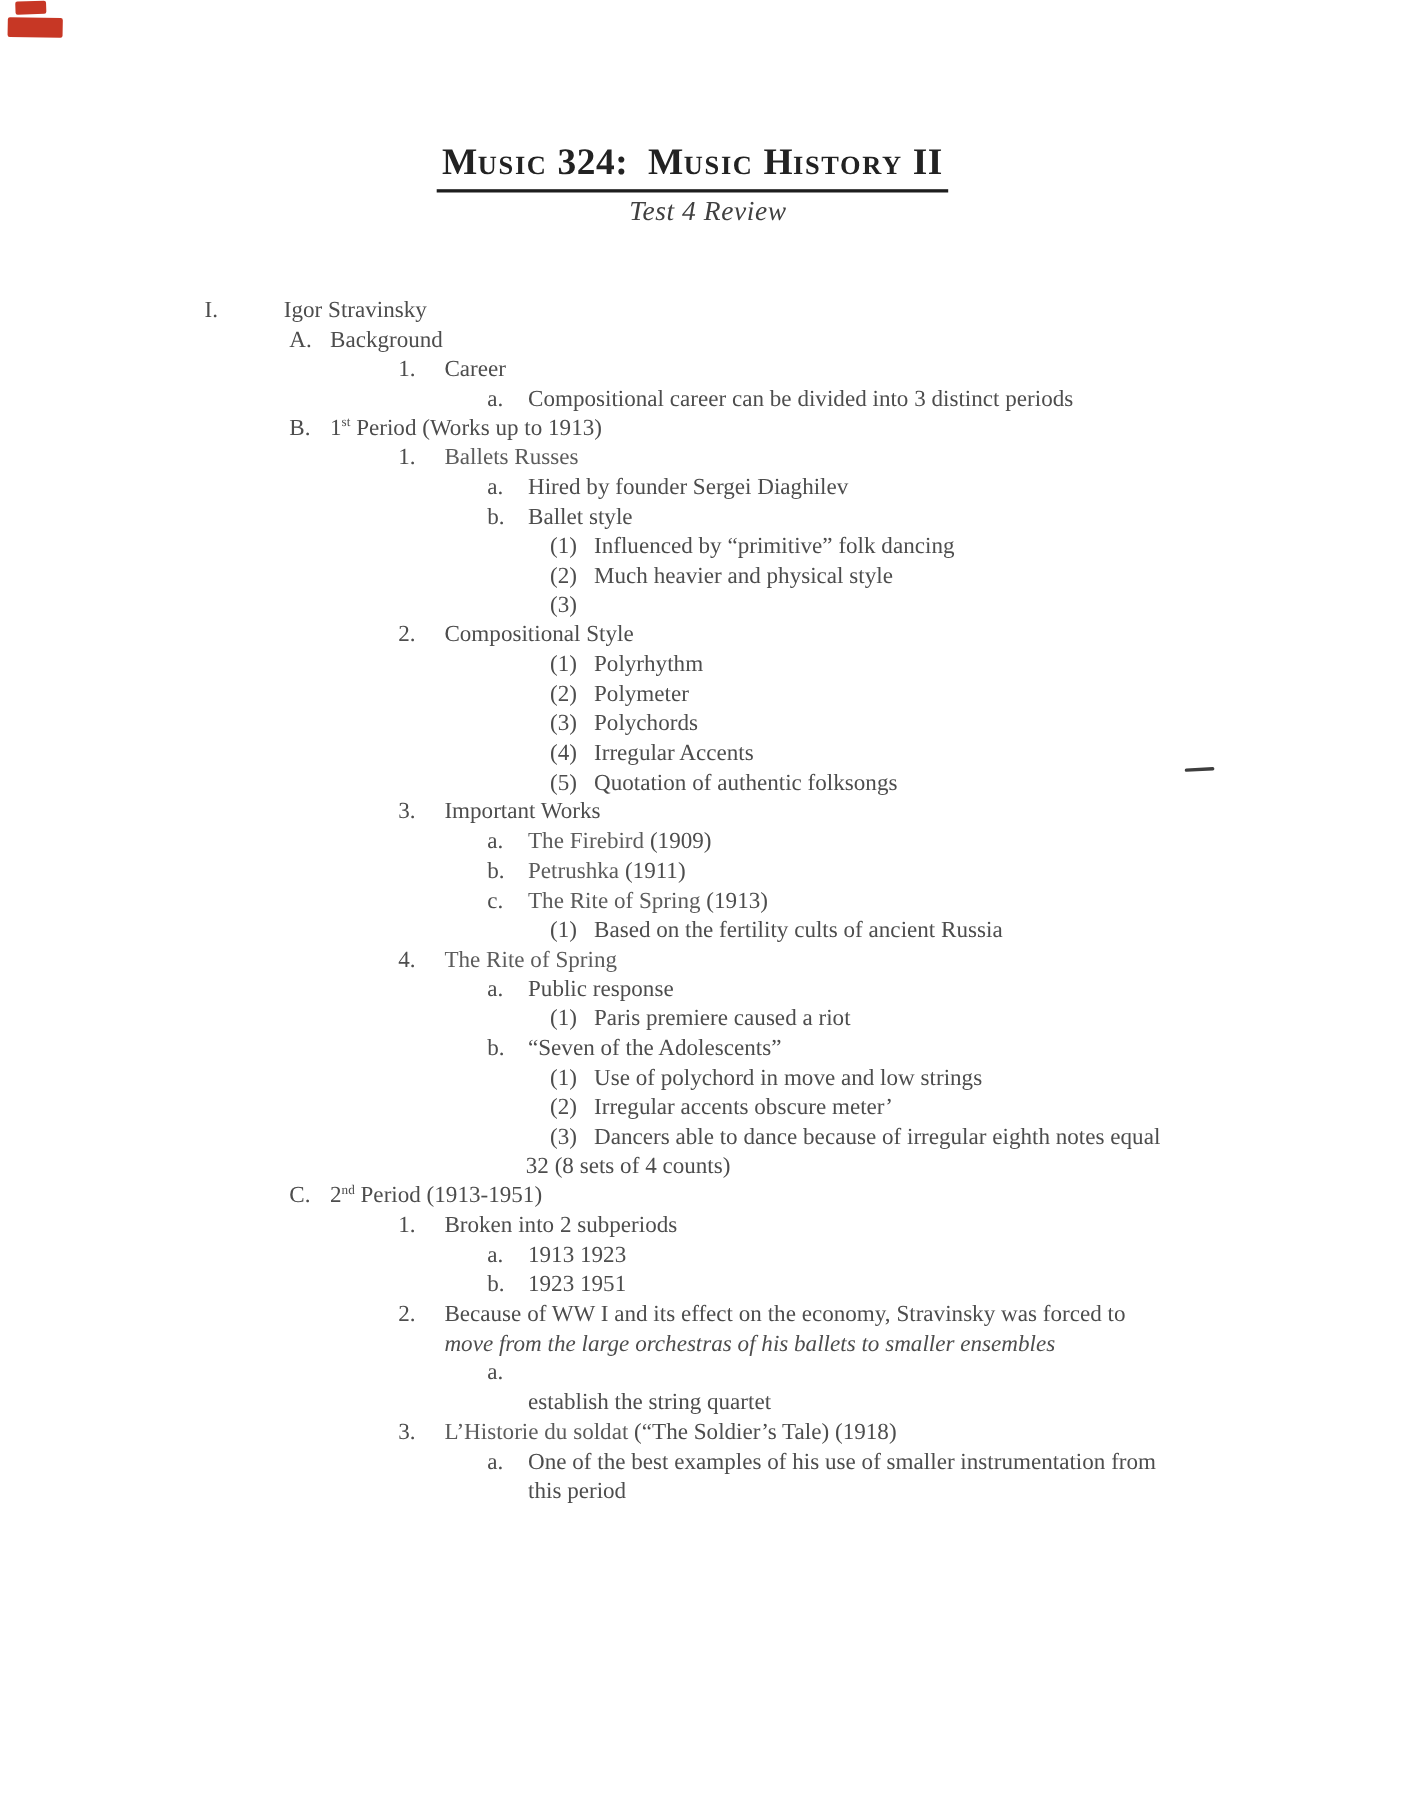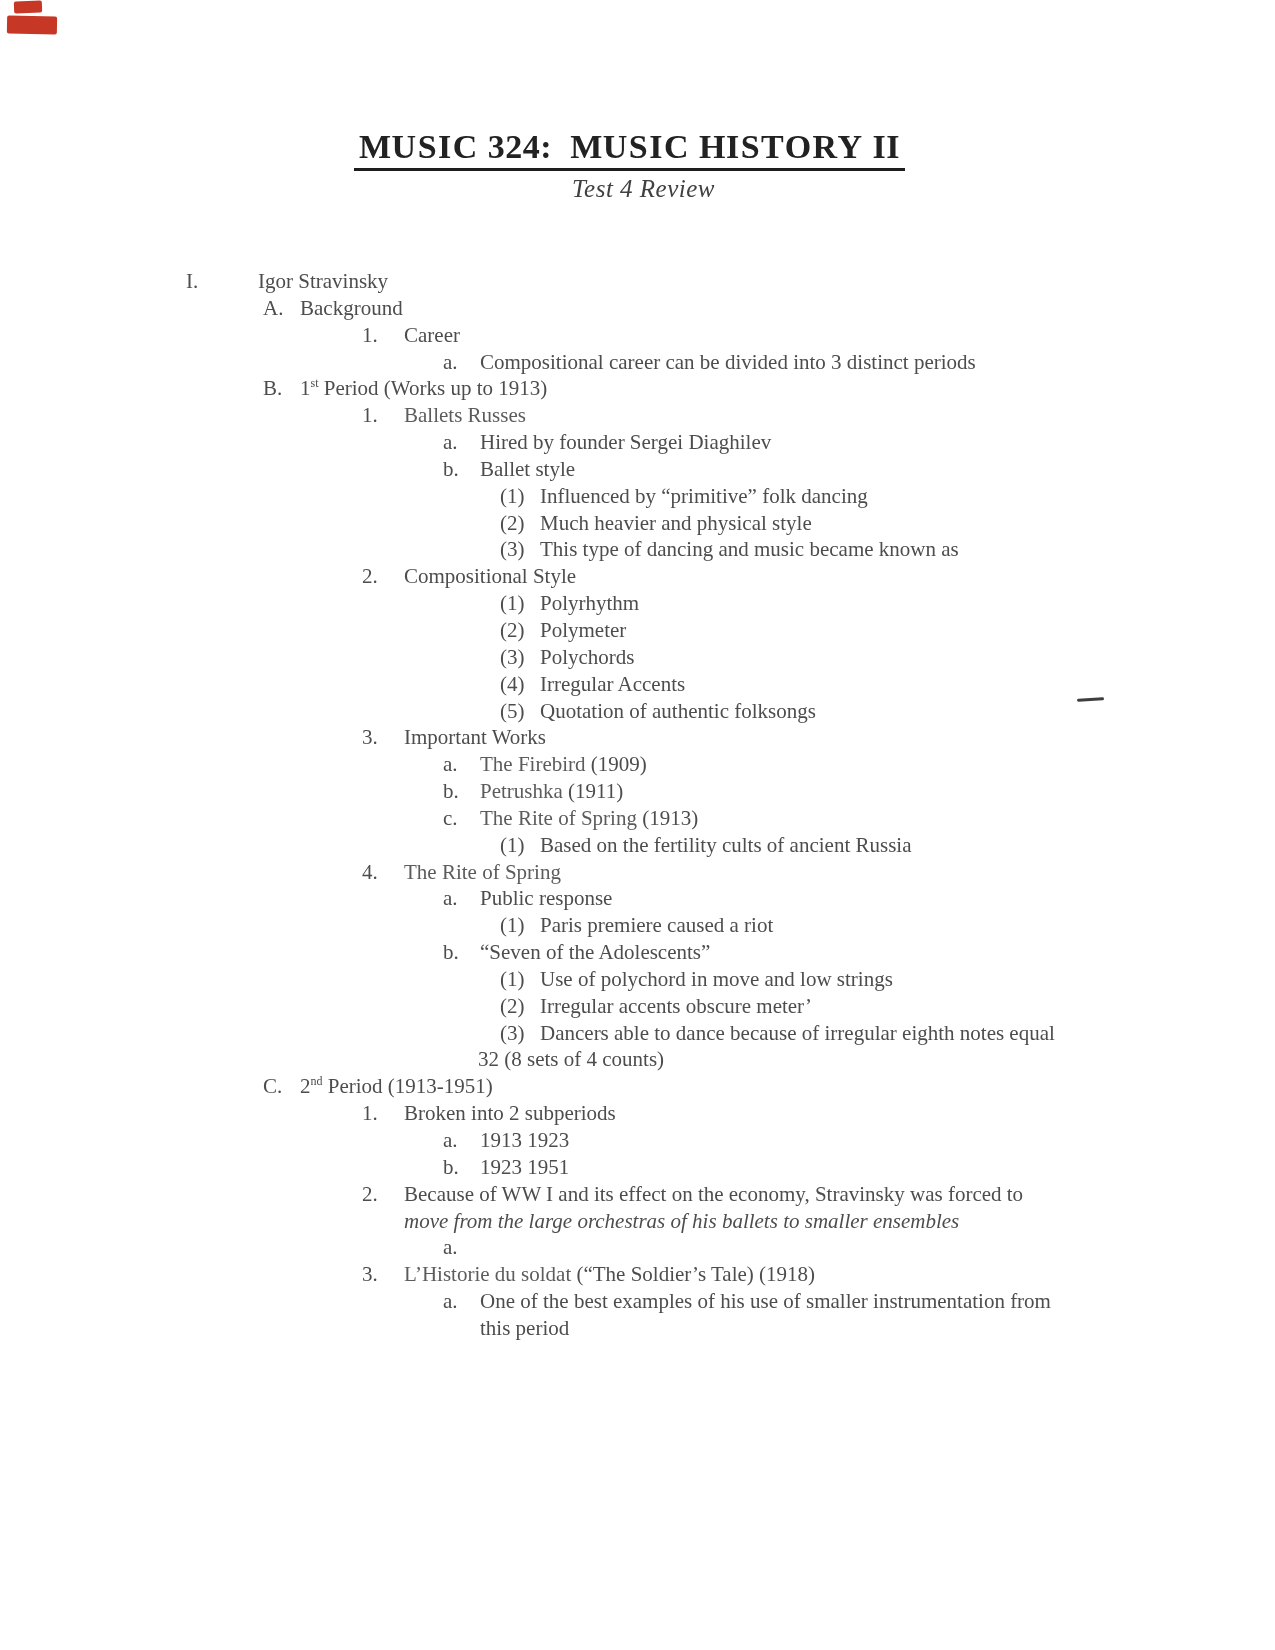--- a/index.html
+++ b/index.html
@@ -14,21 +14,21 @@
   }
   
   .hdr{position:absolute;top:128px;left:0;width:100%;text-align:center;}
   .title{
     margin:0;display:inline-block;font-weight:bold;color:#242424;
     border-bottom:3px solid #202020;padding:0 5px 2px 5px;
     line-height:38px;letter-spacing:0.5px;transform:translateX(-8px);
     white-space:pre;
   }
   .t-big{font-size:34px;}
-  .t-small{font-size:34px;letter-spacing:1.5px;}
+  .t-small{font-size:24px;letter-spacing:1.5px;}
   .subtitle{
     font-style:italic;font-size:25px;color:#414141;margin-top:4px;
     transform:translateX(6px);letter-spacing:0.5px;
   }
   
   #outline{position:absolute;top:268px;left:0;width:100%;}
   .line{display:flex;line-height:26.85px;font-size:21px;}
   .lbl{flex:0 0 auto;white-space:pre;}
   .txt{white-space:pre;}
   .it{color:#5d5d5d;}
@@ -88,21 +88,20 @@
       <div class="line" style="padding-left: 500px;">
         <span class="lbl" style="width: 40px;">(1)</span>
         <span class="txt">Influenced by “primitive” folk dancing</span>
       </div>
       <div class="line" style="padding-left: 500px;">
         <span class="lbl" style="width: 40px;">(2)</span>
         <span class="txt">Much heavier and physical style</span>
       </div>
       <div class="line" style="padding-left: 500px;">
         <span class="lbl" style="width: 40px;">(3)</span>
-        <span class="txt">This type of dancing and music became known as</span>
       </div>
       <div class="line" style="padding-left: 362px;">
         <span class="lbl" style="width: 42px;">2.</span>
         <span class="txt">Compositional Style</span>
       </div>
       <div class="line" style="padding-left: 500px;">
         <span class="lbl" style="width: 40px;">(1)</span>
         <span class="txt">Polyrhythm</span>
       </div>
       <div class="line" style="padding-left: 500px;">
@@ -191,20 +190,23 @@
       <div class="line" style="padding-left: 362px;">
         <span class="lbl" style="width: 42px;">2.</span>
         <span class="txt">Because of WW I and its effect on the economy, Stravinsky was forced to</span>
       </div>
       <div class="line" style="padding-left: 404px; font-style: italic;">
         <span class="txt">move from the large orchestras of his ballets to smaller ensembles</span>
       </div>
       <div class="line" style="padding-left: 443px;">
         <span class="lbl" style="width: 37px;">a.</span>
       </div>
+      <div class="line" style="padding-left: 480px;">
+        <span class="txt">establish the string quartet</span>
+      </div>
       <div class="line" style="padding-left: 362px;">
         <span class="lbl" style="width: 42px;">3.</span>
         <span class="txt"><span class="it">L’Historie du soldat</span><span> (“The Soldier’s Tale) (1918)</span></span>
       </div>
       <div class="line" style="padding-left: 443px;">
         <span class="lbl" style="width: 37px;">a.</span>
         <span class="txt">One of the best examples of his use of smaller instrumentation from</span>
       </div>
       <div class="line" style="padding-left: 480px;">
         <span class="txt">this period</span>

